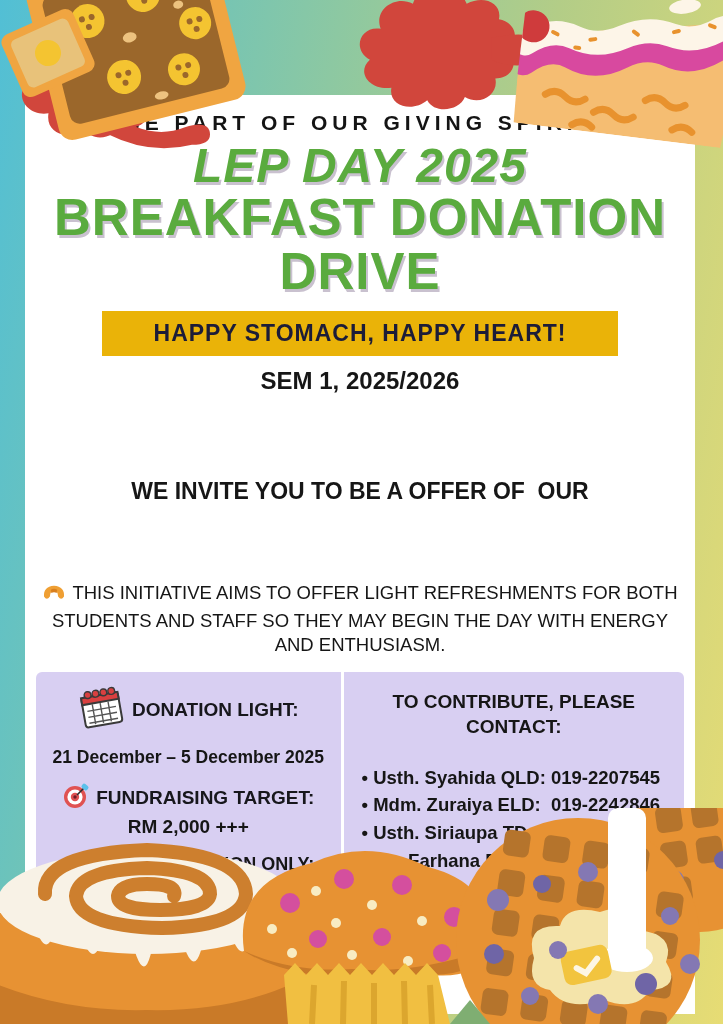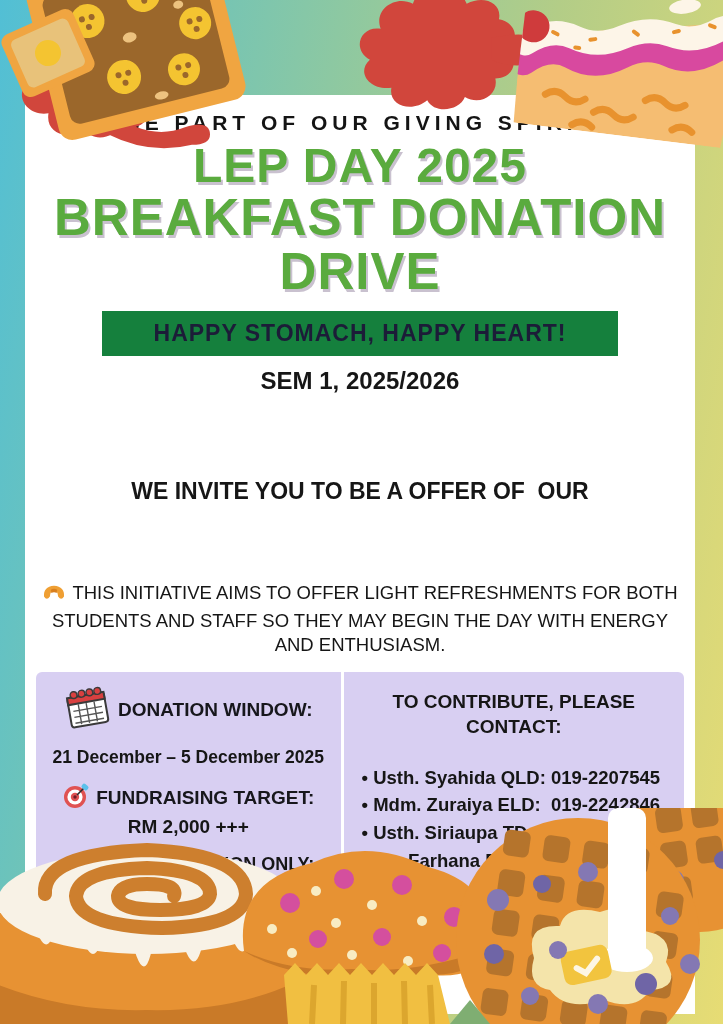--- a/index.html
+++ b/index.html
@@ -16,25 +16,25 @@
   }
   .deco{ position:absolute; pointer-events:none; }
 
   .tagline{
     margin-top:16px; font-size:21px; font-weight:700; letter-spacing:5px; color:#141414;
   }
   .title{
     color:#5aab3e; font-weight:800; letter-spacing:1px;
     text-shadow:2px 3px 0 rgba(147,132,160,0.5);
   }
-  .title1{ margin-top:7px; font-size:48px; line-height:1.02; }
+  .title1{ margin-top:7px; font-size:48px; line-height:1.02;font-style:italic; }
   .title2{ font-size:51px; line-height:1.05; }
   .banner{
     margin:13px auto 0; width:516px; height:45px; line-height:45px;
-    background:#15803d; color:#1c1c38; font-size:23px; font-weight:800; letter-spacing:1px;
+    background:#eab308; color:#1c1c38; font-size:23px; font-weight:800; letter-spacing:1px;
   }
   .conjunction{ margin-top:12px; font-size:24px; font-weight:800; line-height:1.12; }
   .invite{ margin-top:28px; font-size:23px; font-weight:800; line-height:1.2; white-space:pre-wrap; }
   .initiative{
     margin:20px auto 0; width:652px; font-size:18.5px; font-weight:400; line-height:1.34;
   }
   .croissant{ display:inline-block; vertical-align:-3px; margin-right:6px; }
 
   .infobox{
     margin:14px auto 0; width:648px; height:223px; background:#d8cff2; border-radius:6px;
@@ -84,21 +84,21 @@
                 <rect x="5" y="9" width="37" height="30" rx="3" fill="#ffffff" stroke="#3a3a3a" stroke-width="2"></rect>
                 <path d="M5,9 h37 v7 h-37 z" fill="#d94040" stroke="#3a3a3a" stroke-width="2"></path>
                 <circle cx="12" cy="7" r="3.4" fill="#d94040" stroke="#3a3a3a" stroke-width="1.4"></circle>
                 <circle cx="20" cy="7" r="3.4" fill="#d94040" stroke="#3a3a3a" stroke-width="1.4"></circle>
                 <circle cx="28" cy="7" r="3.4" fill="#d94040" stroke="#3a3a3a" stroke-width="1.4"></circle>
                 <circle cx="36" cy="7" r="3.4" fill="#d94040" stroke="#3a3a3a" stroke-width="1.4"></circle>
                 <path d="M9,23 h29 M9,29 h29 M9,35 h29 M15,17 v20 M23,17 v20 M31,17 v20" stroke="#555" stroke-width="1.4"></path>
               </g>
             </svg>
           </span>
-          <span class="ib-label">DONATION WINDOW:</span>
+          <span class="ib-label">DONATION LIGHT:</span>
         </div>
         <div class="dates">21 December – 5 December 2025</div>
         <div class="ft-row">
           <span>
             <svg width="28" height="28" viewBox="0 0 28 28">
               <circle cx="13" cy="15" r="11" fill="#e05252"></circle>
               <circle cx="13" cy="15" r="7.6" fill="#ffffff"></circle>
               <circle cx="13" cy="15" r="4.2" fill="#e05252"></circle>
               <circle cx="13" cy="15" r="1.7" fill="#6e1d28"></circle>
               <line x1="15" y1="13" x2="22" y2="6" stroke="#2b2b2b" stroke-width="1.6"></line>

